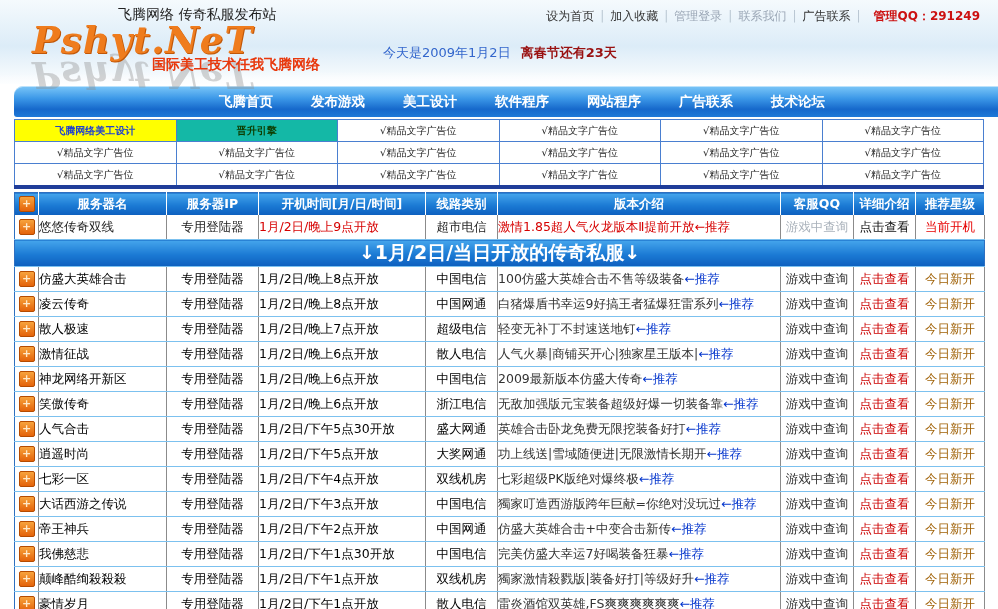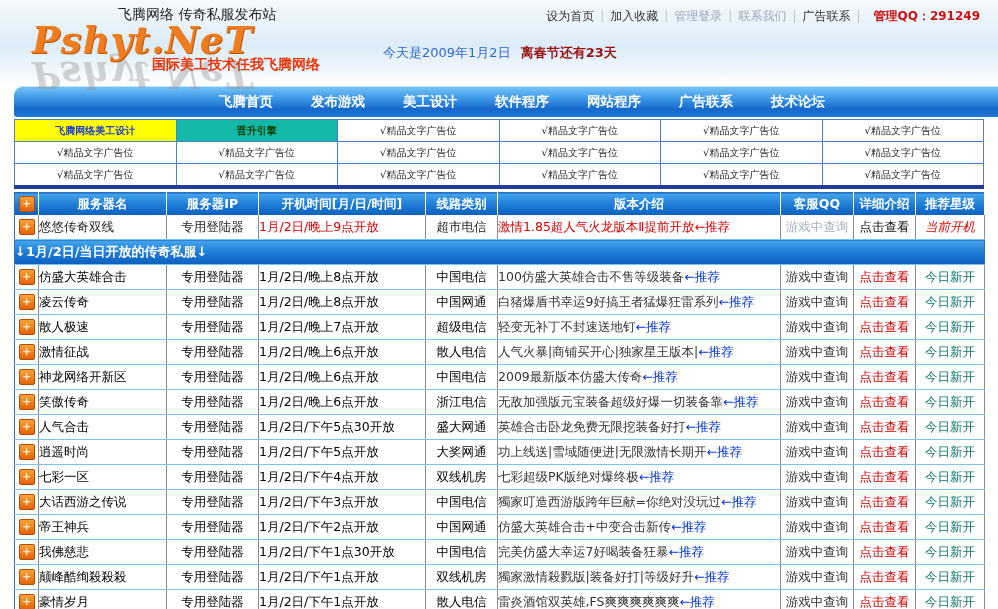--- a/index.html
+++ b/index.html
@@ -76,34 +76,34 @@
   .list-table td.l{text-align:left;padding-left:0;margin-top:13px;}
   .list-table td.icon-cell{text-align:center;border-right:1px solid #8b8b8b;}
   .plus-icon{
     display:inline-block;width:14px;height:14px;line-height:13px;
     background:linear-gradient(180deg,#f7a33c 0%,#e4630a 100%);
     border:1px solid #b54b00;border-radius:2px;color:#ffe9c8;
     font-size:11px;font-weight:bold;text-align:center;vertical-align:middle;cursor:pointer;
   }
   .banner-row td{
     background:linear-gradient(180deg,#45a5ec 0%,#1b7ad4 55%,#0d5fbe 100%);
-    color:#fff;font-weight:bold;height:24px;font-size:13px;
+    color:#fff;font-weight:bold;text-align:center;height:24px;font-size:19px;
     border-right:none;
   }
   .vtext{color:#333;}
   .rec{color:#0033cc;cursor:pointer;}
   .qq-link{color:#333;cursor:pointer;}
   .detail-link{color:#cc0000;cursor:pointer;}
-  .status-label{color:#0f766e;}
+  .status-label{color:#a16207;}
   
   tr.featured td{color:#d60000;}
   tr.featured .vtext,tr.featured .rec{color:#d60000;}
   tr.featured .qq-link{color:#aab2bb;}
   tr.featured .detail-link{color:#111;}
-  tr.featured .status-label{color:#e60000;font-style:italic;}
+  tr.featured .status-label{color:#e60000;}
   tr.featured td.name-cell,tr.featured td.ip-cell,tr.featured td.line-cell{color:#222;}
 </style>
 </head>
 <body>
 
 <div class="header">
   <div class="tagline-top">飞腾网络 传奇私服发布站</div>
   <div class="brand">Pshyt.NeT</div>
   <div class="brand-reflect">Pshyt.NeT</div>
   <div class="tagline-bottom">国际美工技术任我飞腾网络</div>

